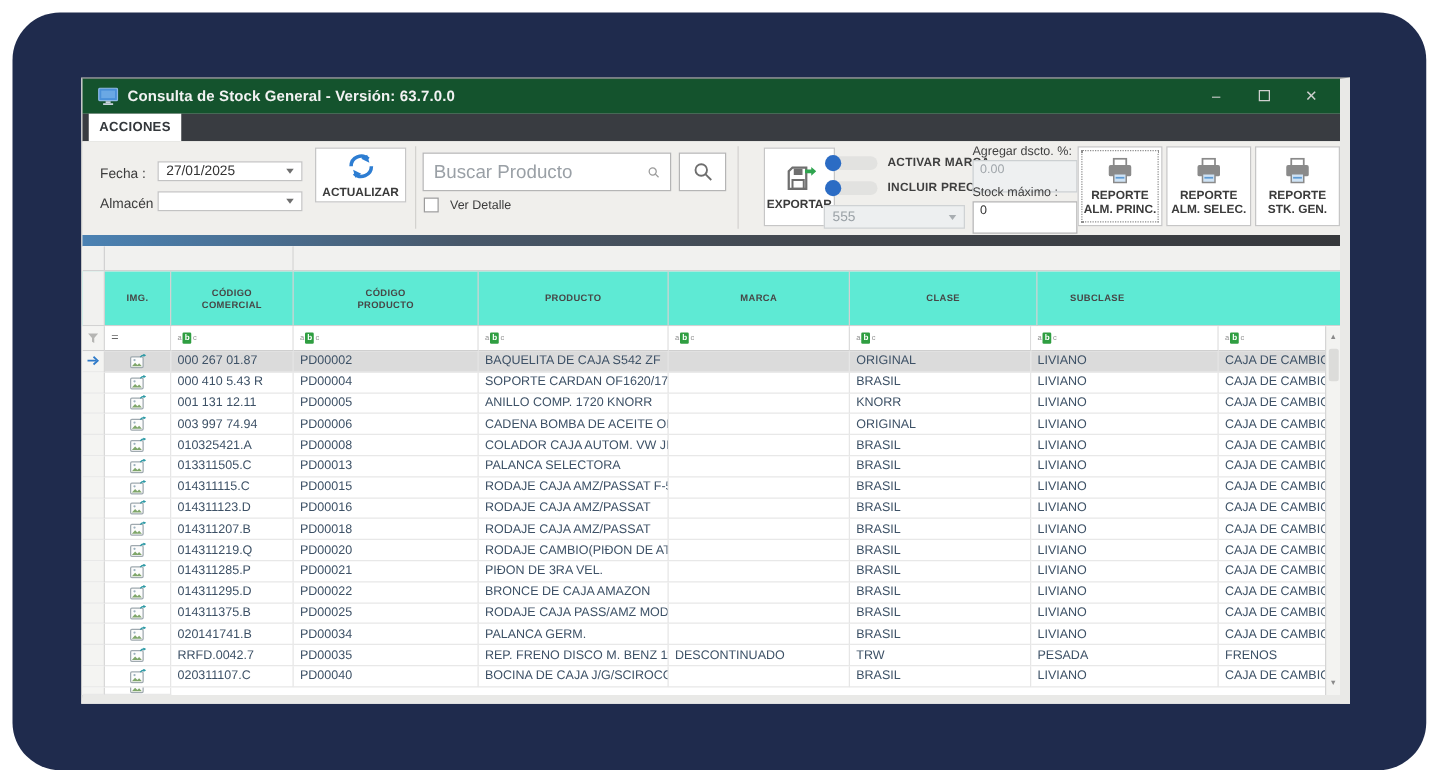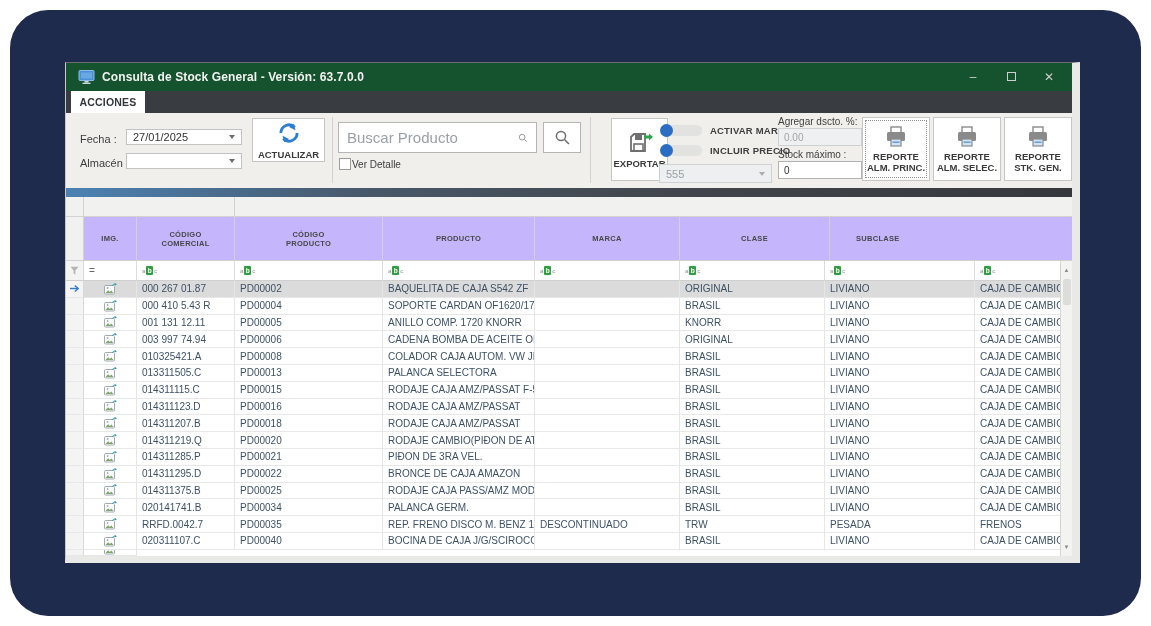--- a/index.html
+++ b/index.html
@@ -25,41 +25,41 @@
            display:flex; align-items:center; padding:0 6px; }
   .combo .val { flex:1; }
   .arrow-down { width:0; height:0; border-left:3.5px solid transparent; border-right:3.5px solid transparent; border-top:4px solid #6e6e6e; }
   .bigbtn { position:absolute; background:#ffffff; border:1px solid #c6c6c6; display:flex; flex-direction:column;
             align-items:center; justify-content:center; gap:3px; cursor:pointer; }
   .bigbtn .blabel { font-size:9.5px; font-weight:bold; color:#3b3b3b; text-align:center; line-height:11px; }
   .vsep { position:absolute; width:1px; background:#d3d2cf; top:4px; height:66px; }
   .search-input { position:absolute; background:#fff; border:1px solid #b5b5b5; display:flex; align-items:center; padding:0 8px; }
   .search-ph { flex:1; font-size:15px; color:#9aa0a6; }
   .search-btn { position:absolute; background:#fff; border:1px solid #b5b5b5; display:flex; align-items:center; justify-content:center; cursor:pointer; }
-  .chk-row { position:absolute; display:flex; align-items:center; gap:1px; }
+  .chk-row { position:absolute; display:flex; align-items:center; gap:9px; }
   .chkbox { width:12px; height:12px; background:#fff; border:1px solid #9c9c9c; }
   .chk-label { font-size:10px; color:#3c3c3c; }
   .toggle { position:absolute; width:42px; height:11px; }
   .toggle .track { position:absolute; left:6px; top:0; width:36px; height:11px; background:#e2e2e0; border-radius:6px; }
   .toggle .knob { position:absolute; left:0; top:-1px; width:13px; height:13px; border-radius:50%; background:#2b6cc4; }
   .tog-label { position:absolute; font-size:9.5px; font-weight:bold; color:#3f3f3f; letter-spacing:.2px; }
   .combo.disabled { background:#edeff0; color:#9aa1a6; border-color:#cfd2d4;align-items:center; }
   .mini-label { position:absolute; font-size:10px; color:#3f3f3f; }
   .mini-input { position:absolute; height:18px; border:1px solid #b3b3b3; background:#fff; font-size:10px; color:#333;
-                display:flex; align-items:center; padding:4px 5px; }
+                display:flex; align-items:flex-end; padding:12px 5px; }
   .mini-input.disabled { background:#eef0f1; color:#a0a6ab; border-color:#ccd0d2; }
   .focus-dotted { outline:1px dotted #8f8f8f; outline-offset:-4px; }
   
   .gradstrip { height:9px; background:linear-gradient(90deg,#4b82b3 0%,#48586a 30%,#42464c 60%,#36383c 100%); }
   
   .grid { position:relative; height:359px; background:#fff; overflow:hidden; }
   .grow { display:flex; width:1006px; }
   .bandrow { height:20px; background:#f1f1ef; }
   .bandcell { border-right:1px solid #d2d2d2; border-bottom:1px solid #d2d2d2; background:#f1f1ef; }
-  .headrow { height:44px; background:#c4b5fd; }
+  .headrow { height:44px; background:#5eead4; }
   .hcell { border-right:1px solid #d2d2d2; border-bottom:1px solid #d2d2d2; display:flex; align-items:center; justify-content:center;
            font-size:7.5px; font-weight:bold; color:#474747; letter-spacing:.3px; text-align:center; line-height:9px; overflow:hidden; }
   .hcell .wrap { max-width:60px; }
   .hcell.left { justify-content:flex-start; padding-left:26px; }
   .filtrow { height:20px; background:#fff; }
   .fcell { border-right:1px solid #dcdcdc; border-bottom:1px solid #cfcfcf; display:flex; align-items:center; padding-left:5px; background:#fff; overflow:hidden; }
   .abc { display:inline-flex; align-items:center; font-size:6px; color:#8f8f8f; line-height:6px; }
   .abc .abc-b { background:#2f9e41; color:#fff; width:7px; height:9px; display:inline-flex; align-items:center; justify-content:center;
                 border-radius:1px; margin:0 1px; font-size:6.5px; font-weight:bold; }
   .eqglyph { font-size:10px; color:#666; }

